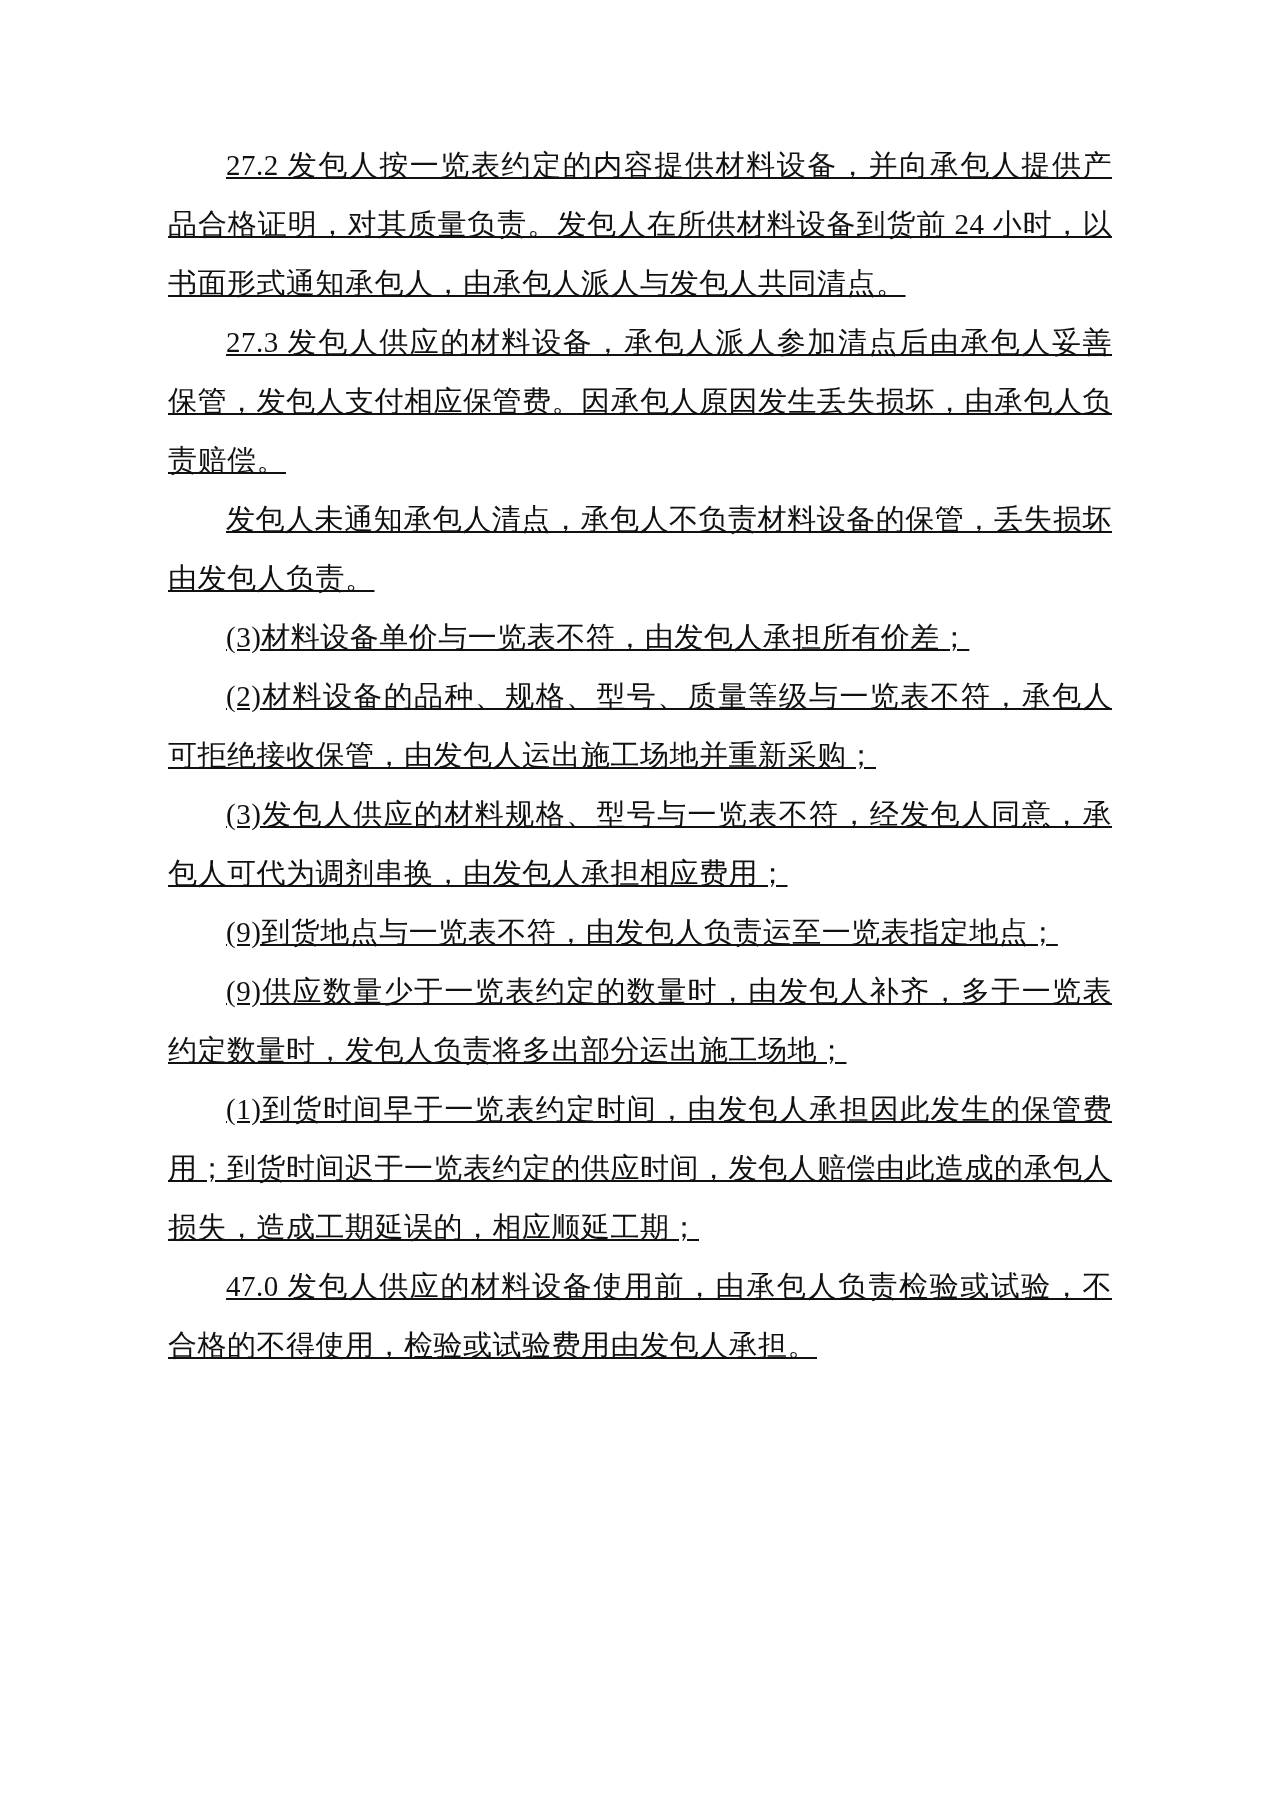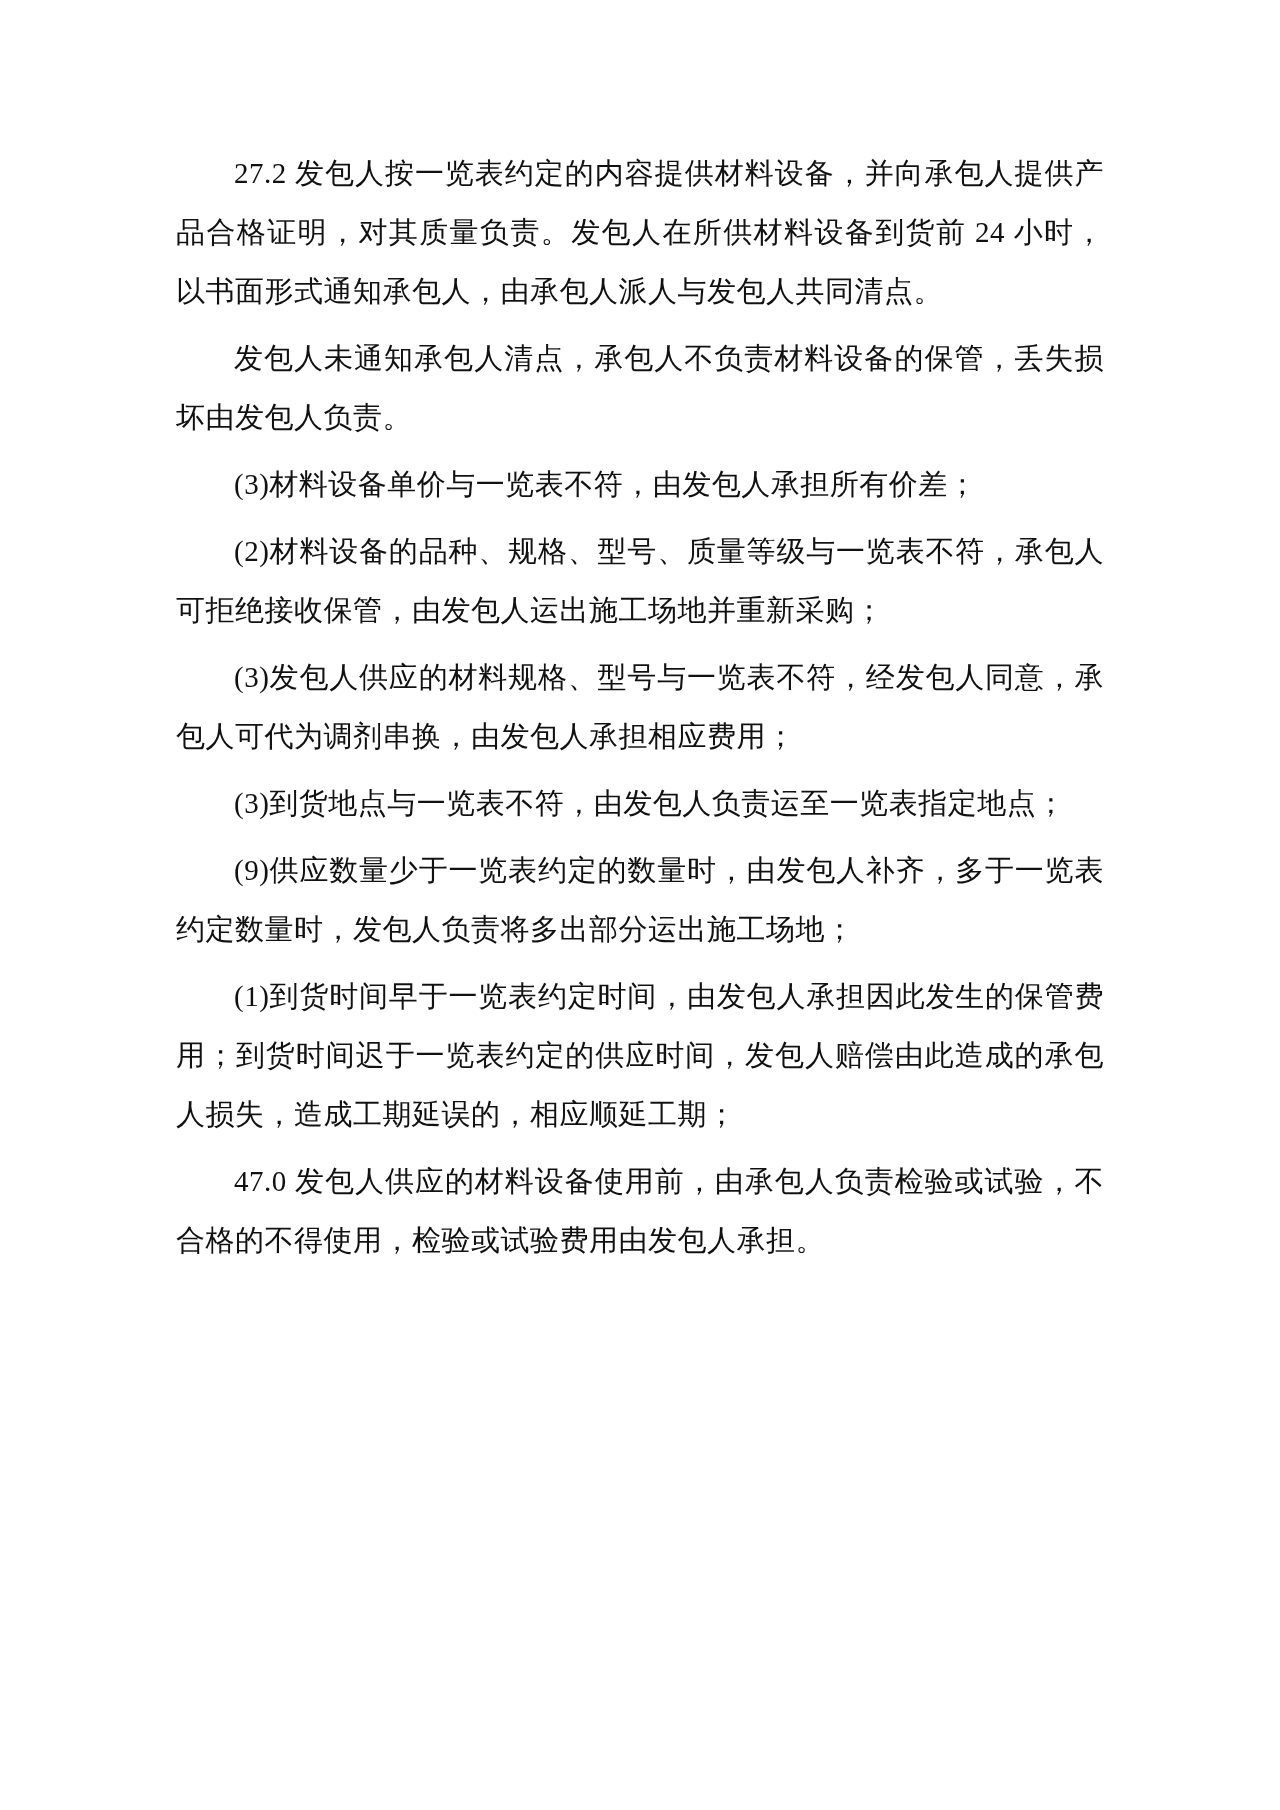--- a/index.html
+++ b/index.html
@@ -17,38 +17,40 @@
     box-sizing: border-box;
     width: 1280px;
     height: 1810px;
     padding: 136px 168px 0 168px;
     background: #ffffff;
   }
   .content {
     width: 100%;
   }
   p.para {
-    margin: 8px;
+    margin: 0;
     padding: 0;
     font-size: 29px;
     line-height: 59px;
     text-align: justify;
     text-indent: 2em;
     letter-spacing: 0.5px;
     word-break: break-all;
+    text-decoration: underline;
   }
 </style>
 </head>
 <body>
 
 <div class="page">
   <div class="content">
     <p class="para">27.2 发包人按一览表约定的内容提供材料设备，并向承包人提供产品合格证明，对其质量负责。发包人在所供材料设备到货前 24 小时，以书面形式通知承包人，由承包人派人与发包人共同清点。</p>
+    <p class="para">27.3 发包人供应的材料设备，承包人派人参加清点后由承包人妥善保管，发包人支付相应保管费。因承包人原因发生丢失损坏，由承包人负责赔偿。</p>
     <p class="para">发包人未通知承包人清点，承包人不负责材料设备的保管，丢失损坏由发包人负责。</p>
     <p class="para">(3)材料设备单价与一览表不符，由发包人承担所有价差；</p>
     <p class="para">(2)材料设备的品种、规格、型号、质量等级与一览表不符，承包人可拒绝接收保管，由发包人运出施工场地并重新采购；</p>
     <p class="para">(3)发包人供应的材料规格、型号与一览表不符，经发包人同意，承包人可代为调剂串换，由发包人承担相应费用；</p>
-    <p class="para">(3)到货地点与一览表不符，由发包人负责运至一览表指定地点；</p>
+    <p class="para">(9)到货地点与一览表不符，由发包人负责运至一览表指定地点；</p>
     <p class="para">(9)供应数量少于一览表约定的数量时，由发包人补齐，多于一览表约定数量时，发包人负责将多出部分运出施工场地；</p>
     <p class="para">(1)到货时间早于一览表约定时间，由发包人承担因此发生的保管费用；到货时间迟于一览表约定的供应时间，发包人赔偿由此造成的承包人损失，造成工期延误的，相应顺延工期；</p>
     <p class="para">47.0 发包人供应的材料设备使用前，由承包人负责检验或试验，不合格的不得使用，检验或试验费用由发包人承担。</p>
   </div>
 </div>
 
 </body></html>

